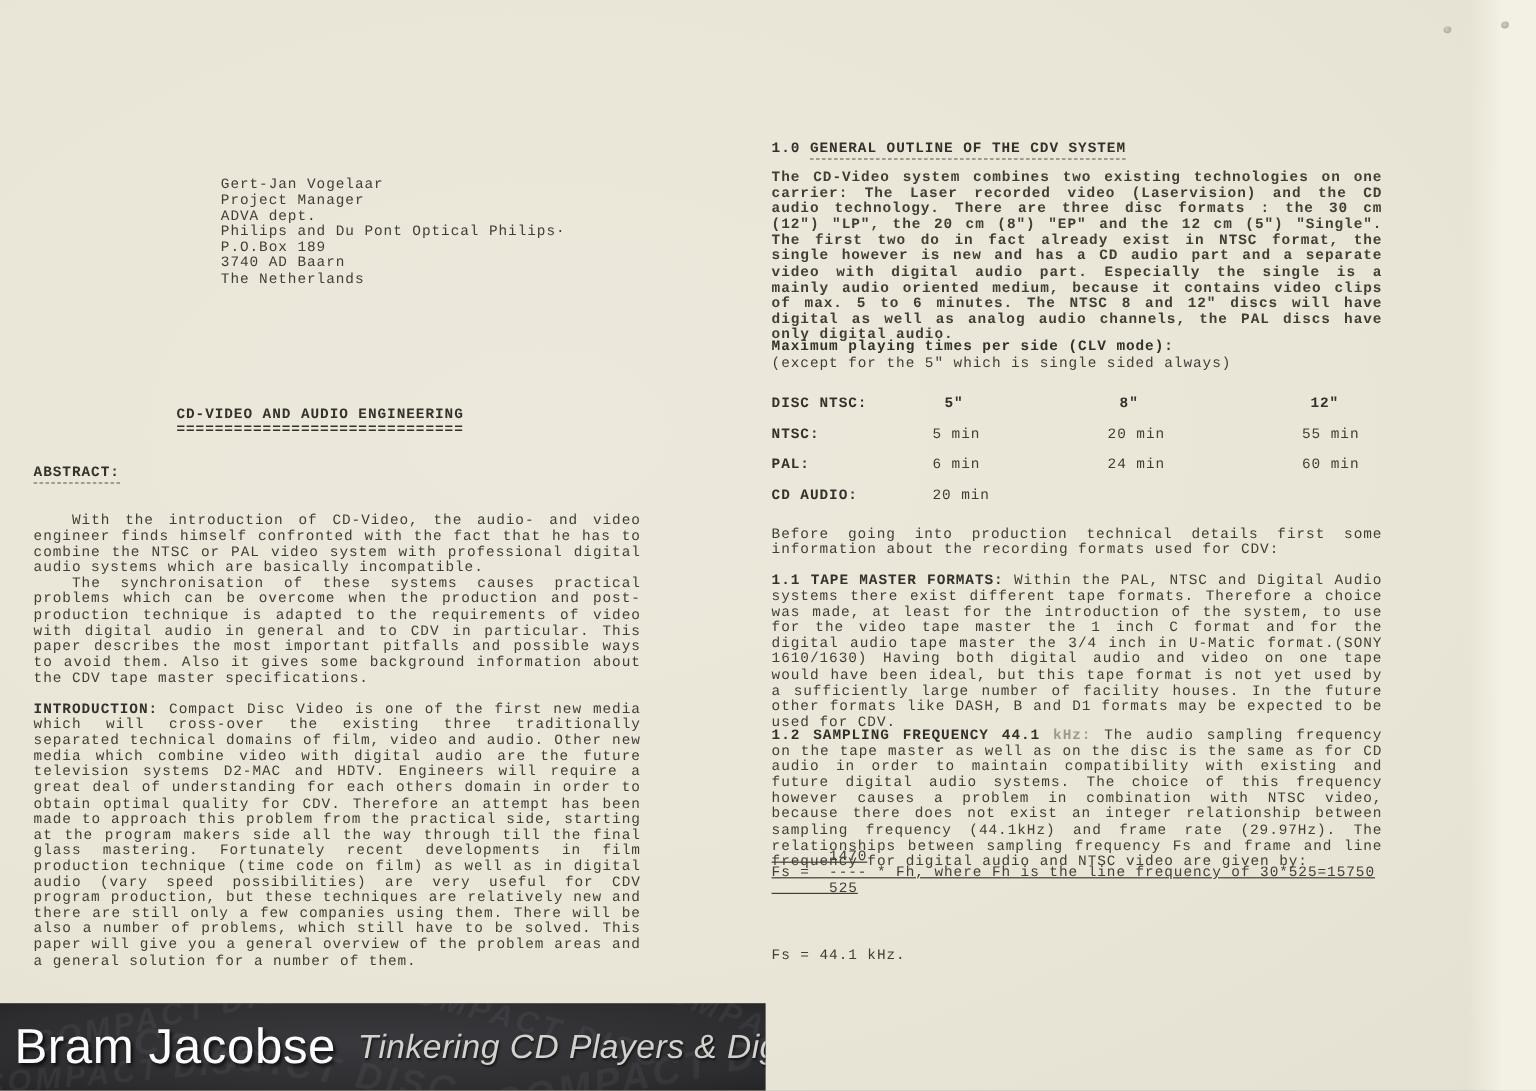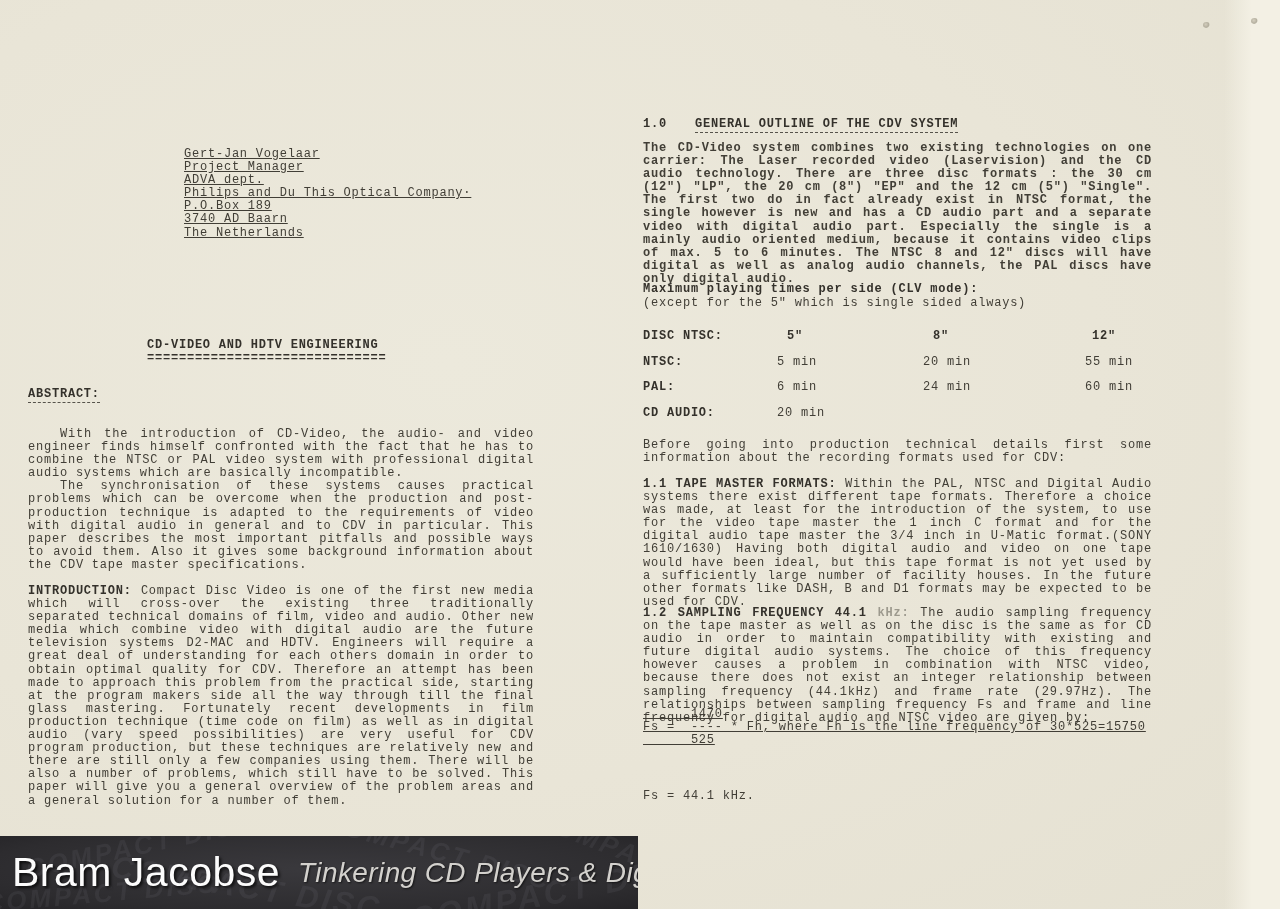--- a/index.html
+++ b/index.html
@@ -25,33 +25,33 @@
   .col { position:absolute; top:0; height:100%; font-size:12px; line-height:13.1px; letter-spacing:0.78px; }
   .col.left  { left:28px;  width:506px; }
   .col.right { left:643px; width:509px; }
 
   .blk { position:absolute; left:0; width:100%; margin:0; }
   .just { text-align:justify; }
   .b { font-weight:bold; color:#34312b; }
   .underl { border-bottom:1.5px dashed #56534b; padding-bottom:1px; }
   p.ind { margin:0; text-indent:32px; }
 
-  .addr { top:148px; left:156px; width:330px;text-decoration:underline; }
+  .addr { top:148px; left:156px; width:330px; }
   .addr div { white-space:nowrap; }
 
   .title-blk { top:339px; left:119px; width:280px; }
   .title-blk .tul { margin-top:0; }
 
   .abs-head { top:388px; left:0; display:inline-block; width:auto; }
 
   .abstract { top:428px; }
   .intro    { top:585px; }
 
   .sec-head { top:118px; white-space:nowrap; }
-  .sec-head .ht { margin-left:28px; }
+  .sec-head .ht { margin-left:8px; }
   .p10   { top:142px;font-weight:bold; }
   .cap   { top:283px; }
   .note  { top:297px; }
   .ptable{ top:330px; display:grid; grid-template-columns:134px 146px 162px auto; grid-auto-rows:25.7px; width:100%; }
   .ptable .h1 { padding-left:10px; }
   .ptable .h2 { padding-left:10px; }
   .ptable .h3 { padding-left:7px;  }
   .before{ top:439px; }
   .s11   { top:478px; }
   .s12   { top:607px; }
@@ -93,28 +93,28 @@
   <div class="edge-strip"></div>
   <div class="speck s1"></div>
   <div class="speck s2"></div>
 
   <div class="col left">
 
     <div class="blk addr">
       <div>Gert-Jan Vogelaar</div>
       <div>Project Manager</div>
       <div>ADVA dept.</div>
-      <div>Philips and Du This Optical Company·</div>
+      <div>Philips and Du Pont Optical Philips·</div>
       <div>P.O.Box 189</div>
       <div>3740 AD Baarn</div>
       <div>The Netherlands</div>
     </div>
 
     <div class="blk title-blk">
-      <div class="b">CD-VIDEO AND HDTV ENGINEERING</div>
+      <div class="b">CD-VIDEO AND AUDIO ENGINEERING</div>
       <div class="b tul">==============================</div>
     </div>
 
     <div class="blk abs-head">
       <span class="b underl">ABSTRACT:</span>
     </div>
 
     <div class="blk abstract just">
       <p class="ind">With the introduction of CD-Video, the audio- and video engineer finds himself confronted with the fact that he has to combine the NTSC or PAL video system with professional digital audio systems which are basically incompatible.</p>
       <p class="ind">The synchronisation of these systems causes practical problems which can be overcome when the production and post-production technique is adapted to the requirements of video with digital audio in general and to CDV in particular. This paper describes the most important pitfalls and possible ways to avoid them. Also it gives some background information about the CDV tape master specifications.</p>

